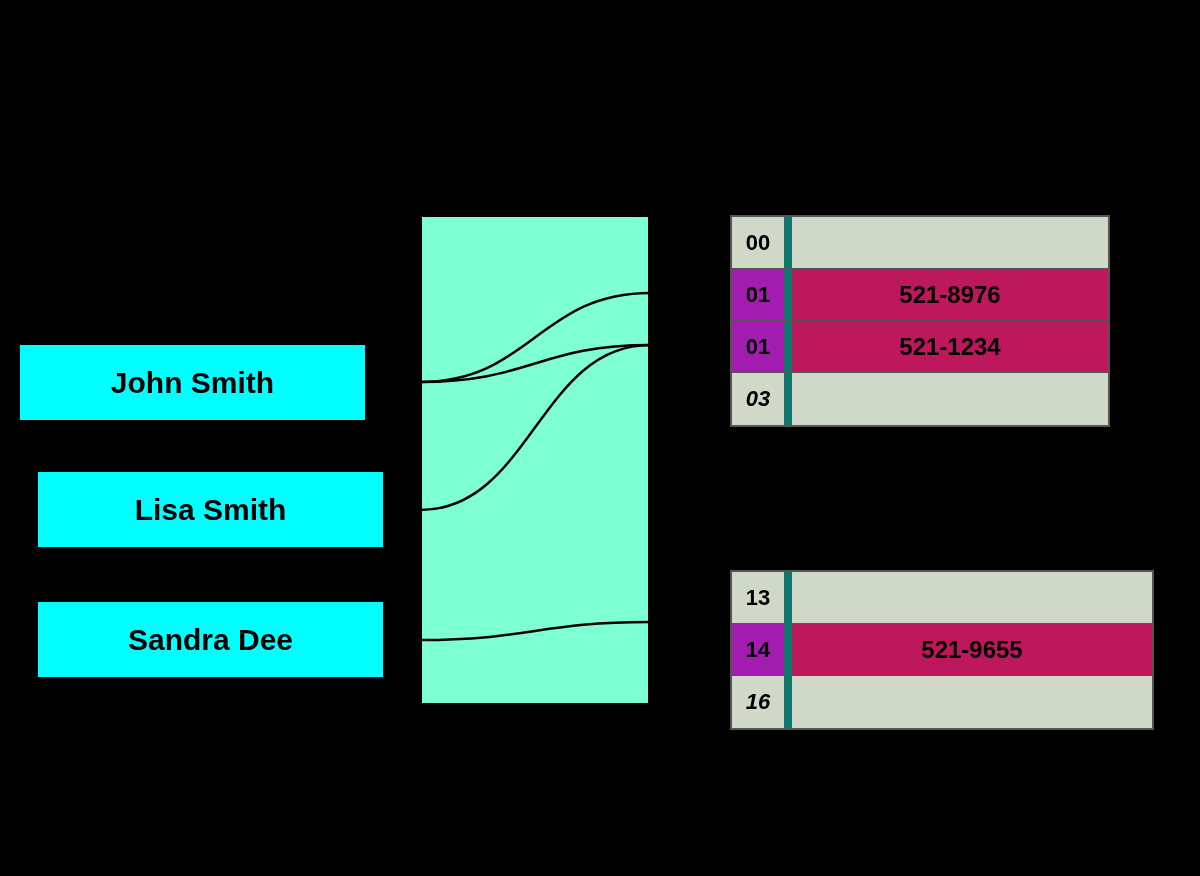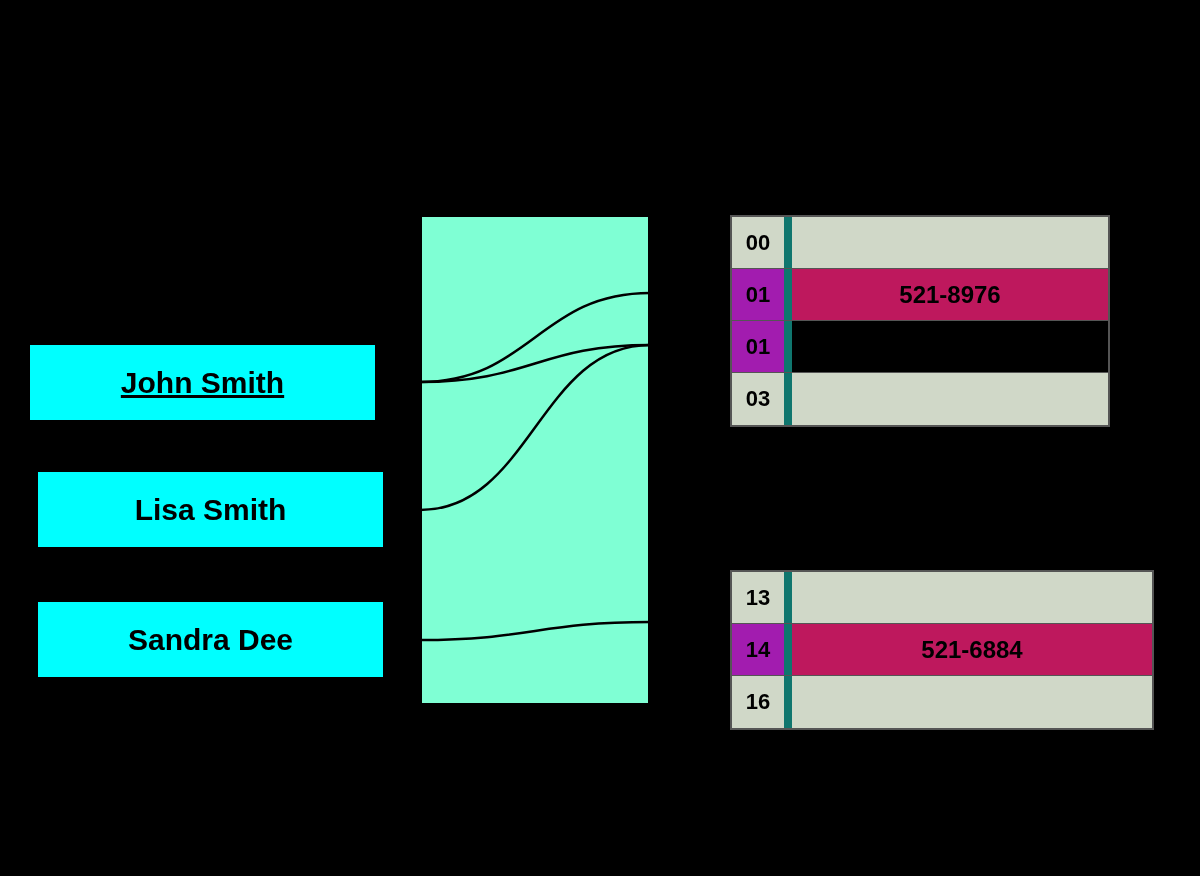--- a/index.html
+++ b/index.html
@@ -27,25 +27,24 @@
       border: 2px solid #000;
       display: flex;
       align-items: center;
       justify-content: center;
       font-size: 30px;
       font-weight: bold;
       color: #000;
     }
 
     #person-john {
-      left: 28px;
+      left: 18px;
       top: 343px;
       width: 349px;
       height: 79px;
-      text-decoration: underline;
     }
 
     #person-lisa {
       left: 36px;
       top: 470px;
       width: 349px;
       height: 79px;
     }
 
     #person-sandra {
@@ -72,20 +71,21 @@
       border: 2px solid #555;
     }
 
     .phone-row {
       display: flex;
       height: 52px;
       border-bottom: 1px solid #555;
     }
     .phone-row:last-child {
       border-bottom: none;
+      font-style: italic;
     }
 
     .row-index {
       width: 60px;
       display: flex;
       align-items: center;
       justify-content: center;
       font-size: 22px;
       font-weight: bold;
       color: #000;
@@ -166,35 +166,36 @@
     <div class="phone-row">
       <div class="row-index normal">00</div>
       <div class="row-value empty"></div>
     </div>
     <div class="phone-row">
       <div class="row-index highlighted">01</div>
       <div class="row-value filled">521-8976</div>
     </div>
     <div class="phone-row">
       <div class="row-index highlighted">01</div>
+      <div class="row-value filled">521-1234</div>
     </div>
     <div class="phone-row">
       <div class="row-index normal">03</div>
       <div class="row-value empty"></div>
     </div>
   </div>
 
   <div class="phone-table" id="table-bottom">
     <div class="phone-row">
       <div class="row-index normal">13</div>
       <div class="row-value empty"></div>
     </div>
     <div class="phone-row">
       <div class="row-index highlighted">14</div>
-      <div class="row-value filled">521-6884</div>
+      <div class="row-value filled">521-9655</div>
     </div>
     <div class="phone-row">
       <div class="row-index normal">16</div>
       <div class="row-value empty"></div>
     </div>
   </div>
 
   <svg class="connections-svg">
 
     <line x1="385" y1="382" x2="420" y2="382" stroke="#000" stroke-width="2.5"></line>

